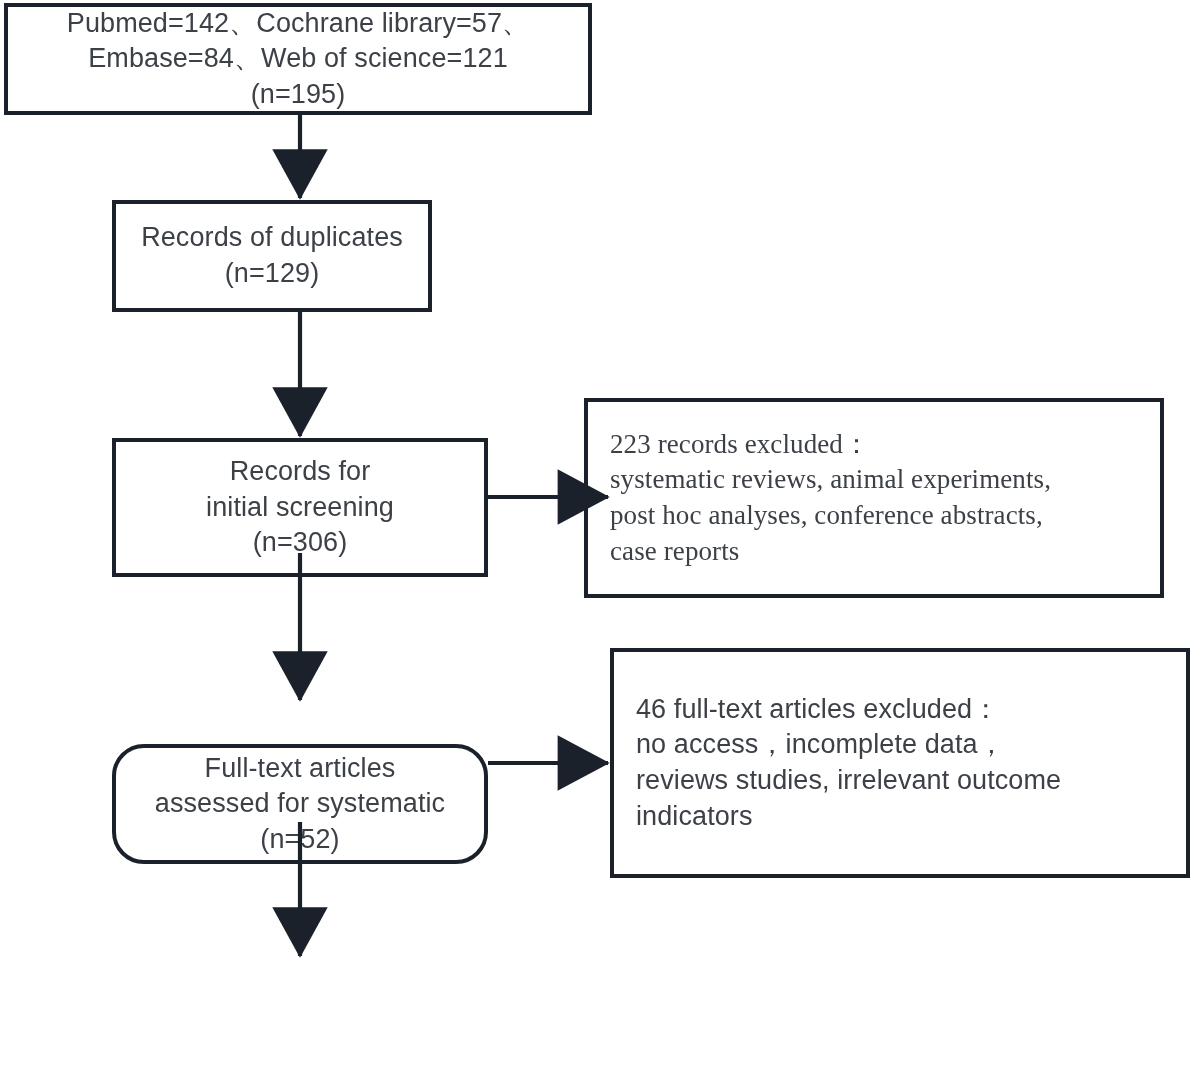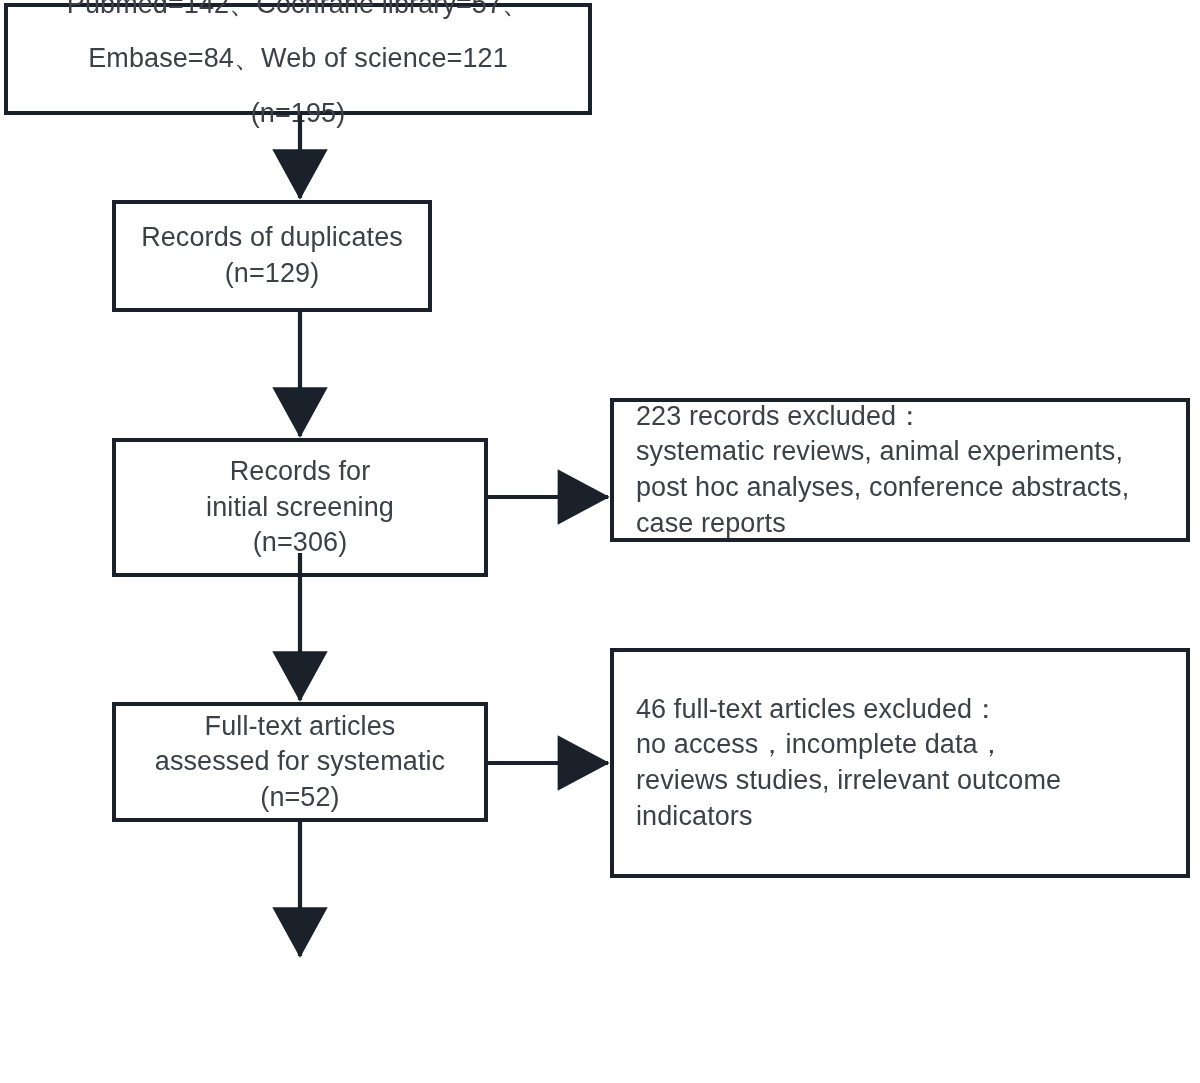--- a/index.html
+++ b/index.html
@@ -39,26 +39,26 @@
     text-align: center;
     align-items: center;
   }
   .node.left {
     text-align: left;
     align-items: flex-start;
     padding-left: 22px;
   }
 
   
-  #node-identification { left: 4px;   top: 3px;    width: 588px; height: 112px; gap: 19px; }
+  #node-identification { left: 4px;   top: 3px;    width: 588px; height: 112px; }
   #node-duplicates     { left: 112px; top: 200px;  width: 320px; height: 112px; }
   #node-screening      { left: 112px; top: 438px;  width: 376px; height: 139px; }
-  #node-eligibility    { left: 112px; top: 702px;  width: 376px; height: 120px; }
+  #node-eligibility    { left: 112px; top: 744px;  width: 376px; height: 120px; border-radius: 32px; }
   #node-included       { left: 112px; top: 958px;  width: 376px; height: 122px; }
-  #node-excluded-1     { left: 610px; top: 398px;  width: 580px; height: 144px; }
+  #node-excluded-1     { left: 584px; top: 398px;  width: 580px; height: 200px; font-family: Liberation Serif, serif; }
   #node-excluded-2     { left: 610px; top: 648px;  width: 580px; height: 230px; }
 
   
   .conn {
     position: absolute;
     pointer-events: none;
   }
   .conn svg { display: block; overflow: visible; }
 </style>
 </head>

